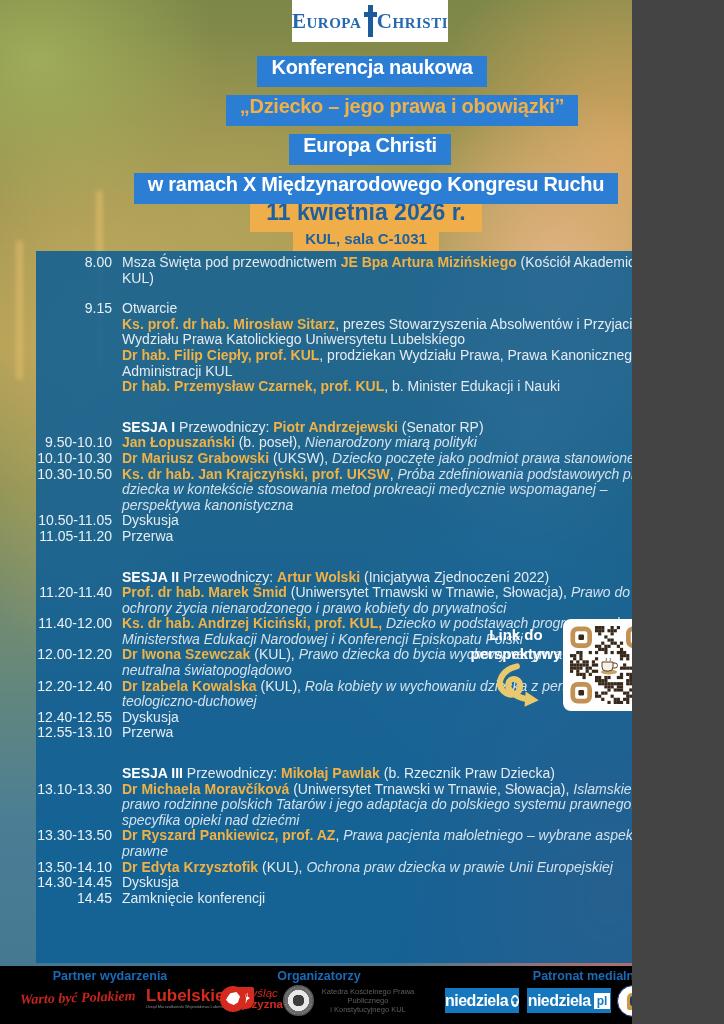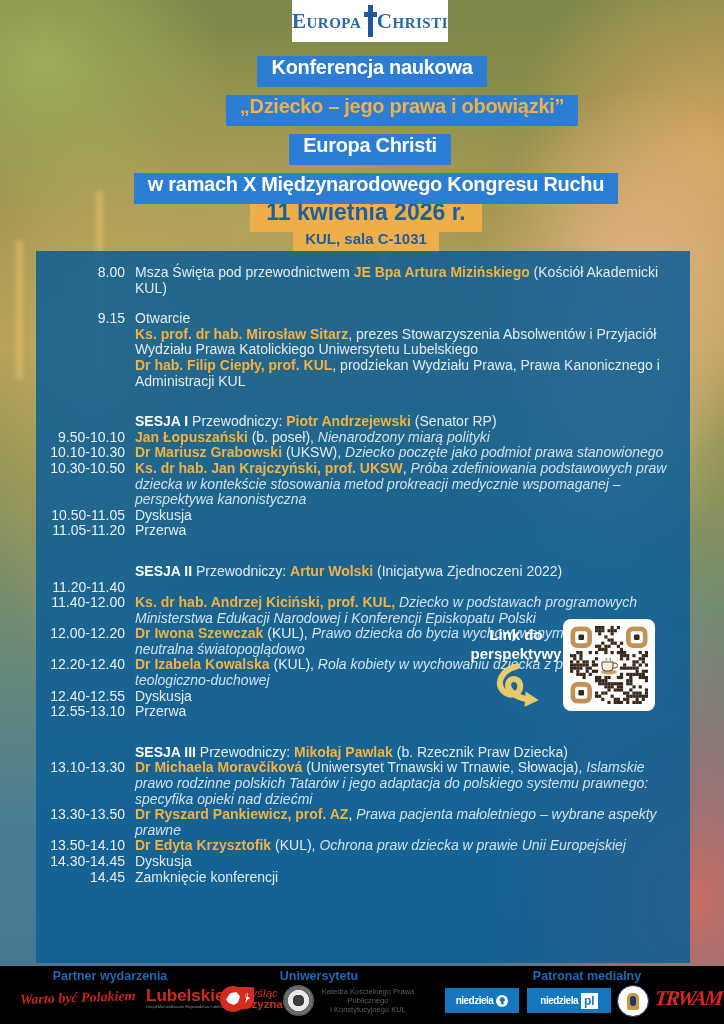--- a/index.html
+++ b/index.html
@@ -1,16 +1,16 @@
 <!DOCTYPE html>
 <html><head>
 <meta charset="utf-8">
 <style>
   html,body{margin:0;padding:0;background:#444;}
-  .poster{position:relative;width:724px;height:1024px;overflow:hidden;
+  .poster{position:relative;width:632px;height:1024px;overflow:hidden;
     font-family:"Liberation Sans",sans-serif;background:#77823f;}
   
   .bg{position:absolute;inset:0;
     background:
       radial-gradient(230px 270px at 88% 27%, rgba(229,181,133,.95), rgba(229,181,133,0) 70%),
       radial-gradient(280px 320px at 98% 15%, rgba(216,166,96,.92), rgba(216,166,96,0) 70%),
       radial-gradient(170px 220px at 84% 42%, rgba(236,206,170,.6), rgba(236,206,170,0) 70%),
       radial-gradient(320px 420px at 96% 88%, rgba(206,108,98,.95), rgba(206,108,98,0) 70%),
       radial-gradient(220px 320px at 78% 62%, rgba(125,165,190,.55), rgba(125,165,190,0) 70%),
       radial-gradient(260px 220px at 6% 6%, rgba(163,178,92,.85), rgba(163,178,92,0) 70%),
@@ -39,21 +39,21 @@
   
   .dates{position:absolute;left:0;top:194px;width:724px;text-align:center;z-index:2;}
   .d-row{height:33px;}
   .d1{display:inline-block;background:#efae49;color:#1d5f9f;font-weight:bold;font-size:23px;
     padding:5px 16px 6px;white-space:nowrap;transform:translateX(4px);}
   .d2{display:inline-block;background:#efae49;color:#1d5f9f;font-weight:bold;font-size:15px;
     padding:3px 12px 5px;white-space:nowrap;transform:translateX(4px);}
   
   .panel{position:absolute;left:36px;top:251px;width:654px;height:712px;
     background:rgba(14,94,149,.87);z-index:2;}
-  #schedule{padding-top:14px;margin-left:13px;}
+  #schedule{padding-top:4px;}
   .row{display:flex;font-size:14px;line-height:15.6px;}
   .row .time{flex:none;width:76px;text-align:right;padding-right:10px;color:#eaf0f5;}
   .row .txt{width:546px;color:#e4ebf1;}
   .gap-s{margin-top:15px;}
   .gap-l{margin-top:25px;}
   .txt .n{color:#e4ebf1;}
   .txt .b{color:#ffffff;font-weight:bold;}
   .txt .y{color:#f0b145;font-weight:bold;}
   .txt .i{color:#d2e1ec;font-style:italic;}
   
@@ -84,21 +84,21 @@
     clip-path:polygon(10% 40%,30% 10%,75% 0,100% 35%,85% 80%,55% 100%,20% 85%,0 60%);}
   .mysl-txt{margin-left:-4px;color:#d42b1e;font-size:11.5px;line-height:11px;}
   .mysl-l1{font-style:italic;}
   .mysl-l2{font-weight:bold;}
   .logo-kul{position:absolute;left:283px;top:19px;width:27px;height:27px;border-radius:50%;
     border:2px solid #5a5a5a;background:radial-gradient(circle at 50% 50%, #3c3c3c 0 30%, #e8e8e8 31% 55%, #6a6a6a 56% 70%, #e0e0e0 71%);}
   .org-text{position:absolute;left:314px;top:21px;width:108px;text-align:center;
     color:#5f5f5f;font-size:7.5px;line-height:9px;}
   .logo-nd1{position:absolute;left:445px;top:22px;width:74px;height:25px;background:#1577bd;
     display:flex;align-items:center;justify-content:center;gap:3px;}
-  .nd-word{color:#fff;font-weight:bold;font-size:10px;letter-spacing:-.5px;}
+  .nd-word{color:#fff;font-weight:bold;font-size:16px;letter-spacing:-.5px;}
   .nd-circ{width:12px;height:12px;border-radius:50%;background:#fff;color:#1577bd;font-size:9px;
     line-height:12px;text-align:center;font-weight:bold;}
   .logo-nd2{position:absolute;left:527px;top:22px;width:84px;height:25px;background:#1577bd;
     display:flex;align-items:center;justify-content:center;gap:3px;}
   .nd-pl{background:#fff;color:#1577bd;font-weight:bold;font-size:12px;padding:2px 3px;line-height:12px;}
   .logo-rm{position:absolute;left:617px;top:19px;width:30px;height:30px;border-radius:50%;
     background:#fff;border:1.5px solid #26356d;display:flex;align-items:center;justify-content:center;}
   .rm-inner{width:12px;height:17px;background:#c89b3c;border-radius:5px 5px 2px 2px;position:relative;}
   .rm-inner:after{content:"";position:absolute;left:3px;top:3px;width:6px;height:10px;background:#26356d;border-radius:3px;}
   .logo-trwam{position:absolute;left:655px;top:20px;color:#d6281e;font-weight:bold;font-style:italic;
@@ -147,20 +147,24 @@
           <div class="txt"><span class="n">Otwarcie</span></div>
         </div>
         <div class="row">
           <div class="time"></div>
           <div class="txt"><span class="y">Ks. prof. dr hab. Mirosław Sitarz</span><span class="n">, prezes Stowarzyszenia Absolwentów i Przyjaciół Wydziału Prawa Katolickiego Uniwersytetu Lubelskiego</span></div>
         </div>
         <div class="row">
           <div class="time"></div>
           <div class="txt"><span class="y">Dr hab. Filip Ciepły, prof. KUL</span><span class="n">, prodziekan Wydziału Prawa, Prawa Kanonicznego i Administracji KUL</span></div>
         </div>
+        <div class="row">
+          <div class="time"></div>
+          <div class="txt"><span class="y">Dr hab. Przemysław Czarnek, prof. KUL</span><span class="n">, b. Minister Edukacji i Nauki</span></div>
+        </div>
         <div class="row gap-l">
           <div class="time"></div>
           <div class="txt"><span class="b">SESJA I </span><span class="n">Przewodniczy: </span><span class="y">Piotr Andrzejewski</span><span class="n"> (Senator RP)</span></div>
         </div>
         <div class="row">
           <div class="time">9.50-10.10</div>
           <div class="txt"><span class="y">Jan Łopuszański</span><span class="n"> (b. poseł), </span><span class="i">Nienarodzony miarą polityki</span></div>
         </div>
         <div class="row">
           <div class="time">10.10-10.30</div>
@@ -177,20 +181,21 @@
         <div class="row">
           <div class="time">11.05-11.20</div>
           <div class="txt"><span class="n">Przerwa</span></div>
         </div>
         <div class="row gap-l">
           <div class="time"></div>
           <div class="txt"><span class="b">SESJA II </span><span class="n">Przewodniczy: </span><span class="y">Artur Wolski</span><span class="n"> (Inicjatywa Zjednoczeni 2022)</span></div>
         </div>
         <div class="row">
           <div class="time">11.20-11.40</div>
+          <div class="txt"><span class="y">Prof. dr hab. Marek Šmid</span><span class="n"> (Uniwersytet Trnawski w Trnawie, Słowacja), </span><span class="i">Prawo do ochrony życia nienarodzonego i prawo kobiety do prywatności</span></div>
         </div>
         <div class="row">
           <div class="time">11.40-12.00</div>
           <div class="txt"><span class="y">Ks. dr hab. Andrzej Kiciński, prof. KUL,</span><span class="i"> Dziecko w podstawach programowych Ministerstwa Edukacji Narodowej i Konferencji Episkopatu Polski</span></div>
         </div>
         <div class="row">
           <div class="time">12.00-12.20</div>
           <div class="txt"><span class="y">Dr Iwona Szewczak</span><span class="n"> (KUL), </span><span class="i">Prawo dziecka do bycia wychowywanym a szkoła neutralna światopoglądowo</span></div>
         </div>
         <div class="row">
@@ -436,21 +441,21 @@
     <svg class="cup" viewBox="0 0 22 22">
       <path d="M6 3 q1 -2 0 -3 M10 3 q1 -2 0 -3" transform="translate(2,4)" stroke="#8a6a45" stroke-width="1" fill="none"></path>
       <ellipse cx="11" cy="18" rx="8" ry="2.5" fill="#c9a36a"></ellipse>
       <path d="M4 8 h11 v5 a4 4 0 0 1 -4 4 h-3 a4 4 0 0 1 -4 -4 z" fill="#f7f2e6" stroke="#5d4026" stroke-width="1"></path>
       <path d="M15 9 h2 a2.4 2.4 0 0 1 0 5 h-2" fill="none" stroke="#5d4026" stroke-width="1"></path>
     </svg>
   </div>
 
   <div class="footer">
     <div class="f-head fh1">Partner wydarzenia</div>
-    <div class="f-head fh2">Uniwersytetu</div>
+    <div class="f-head fh2">Organizatorzy</div>
     <div class="f-head fh3">Patronat medialny</div>
 
     <div class="logo-warto">Warto być Polakiem</div>
 
     <div class="logo-lub">
       <div>
         <div class="lub-name">Lubelskie</div>
         <div class="lub-sub">Urząd Marszałkowski Województwa Lubelskiego</div>
       </div>
       <div class="lub-shield"></div>

